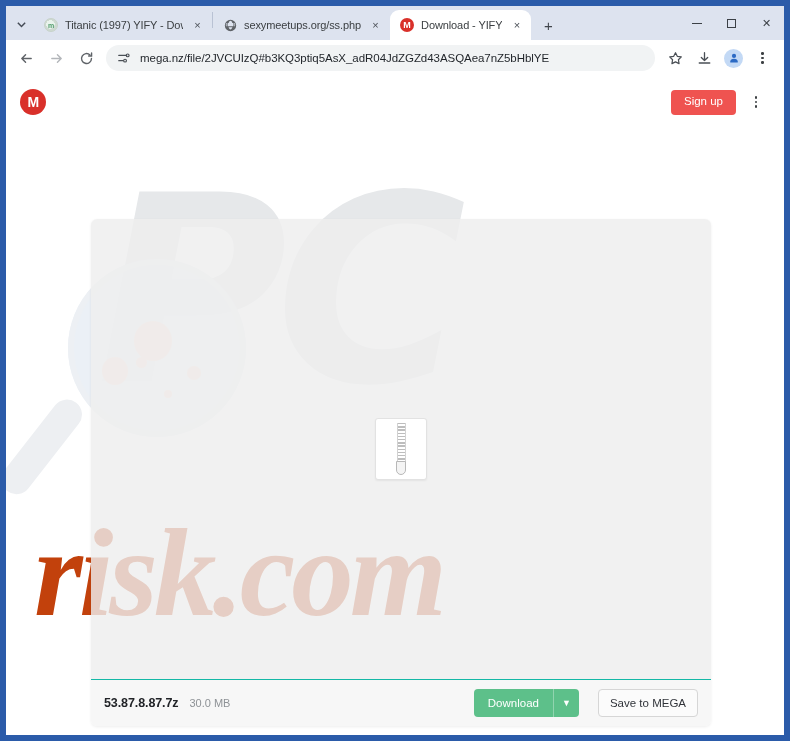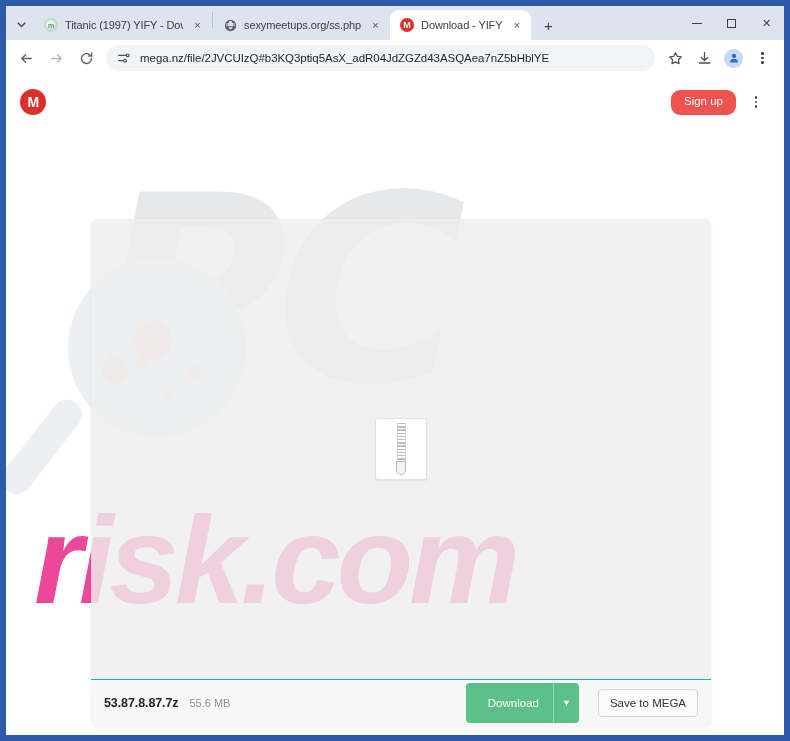--- a/index.html
+++ b/index.html
@@ -215,21 +215,21 @@
     color: #ffffff;
     display: flex; align-items: center; justify-content: center;
     font-size: 14px; font-weight: bold;
     letter-spacing: -0.5px;
   }
   #header-spacer { flex: 1 1 auto; }
   #signup-button {
     background: #ef5350;
     color: #ffffff;
     border: none;
-    border-radius: 9px;
+    border-radius: 4px;
     font-size: 11.5px;
     font-family: "Liberation Sans", sans-serif;
     padding: 6px 13px;
     height: 25px;
     line-height: 1;
   }
   #header-kebab {
     width: 28px; height: 28px;
     display: flex; align-items: center; justify-content: center;
     margin-left: 6px;
@@ -250,27 +250,27 @@
     font-weight: bold;
     font-style: italic;
     color: #e6e8ea;
     letter-spacing: -12px;
     font-family: "DejaVu Sans", sans-serif;
     line-height: 1;
     margin-left: 48px;
   }
   #wm-risk {
     position: absolute;
-    left: 28px; top: 421px;
+    left: 28px; top: 435px;
     font-size: 125px;
     font-weight: bold;
     font-style: italic;
-    color: #ec4899;
+    color: #c2410c;
     letter-spacing: -4px;
-    font-family: Liberation Sans, sans-serif;
+    font-family: Liberation Serif, serif;
     line-height: 1;
   }
   #wm-glass {
     position: absolute;
     left: 62px; top: 183px;
     width: 178px; height: 178px;
     border-radius: 50%;
     background: #e8edf5;
     opacity: 0.85;
   }
@@ -365,25 +365,24 @@
   }
   #file-size {
     font-size: 11px;
     color: #8e9296;
   }
   #info-spacer { flex: 1 1 auto; }
 
   #download-group {
     display: flex;
     align-items: stretch;
-    height: 40px;
+    height: 28px;
     border-radius: 4px;
     overflow: hidden;
     background: #5dc08a;
-    padding-left: 8px;
   }
   #download-button {
     background: transparent;
     border: none;
     color: #ffffff;
     font-size: 11.5px;
     font-family: "Liberation Sans", sans-serif;
     padding: 0 14px;
   }
   #download-dropdown {
@@ -554,21 +553,21 @@
 
       <div id="file-preview">
         <div id="zip-icon">
           <div id="zip-teeth"></div>
           <div id="zip-pull"></div>
         </div>
       </div>
 
       <div id="file-info-bar">
         <span id="file-name">53.87.8.87.7z</span>
-        <span id="file-size">55.6 MB</span>
+        <span id="file-size">30.0 MB</span>
         <span id="info-spacer"></span>
 
         <div id="download-group">
           <button id="download-button">Download</button>
           <button id="download-dropdown">▼</button>
         </div>
 
         <button id="save-to-mega-button">Save to MEGA</button>
       </div>
     </div>

